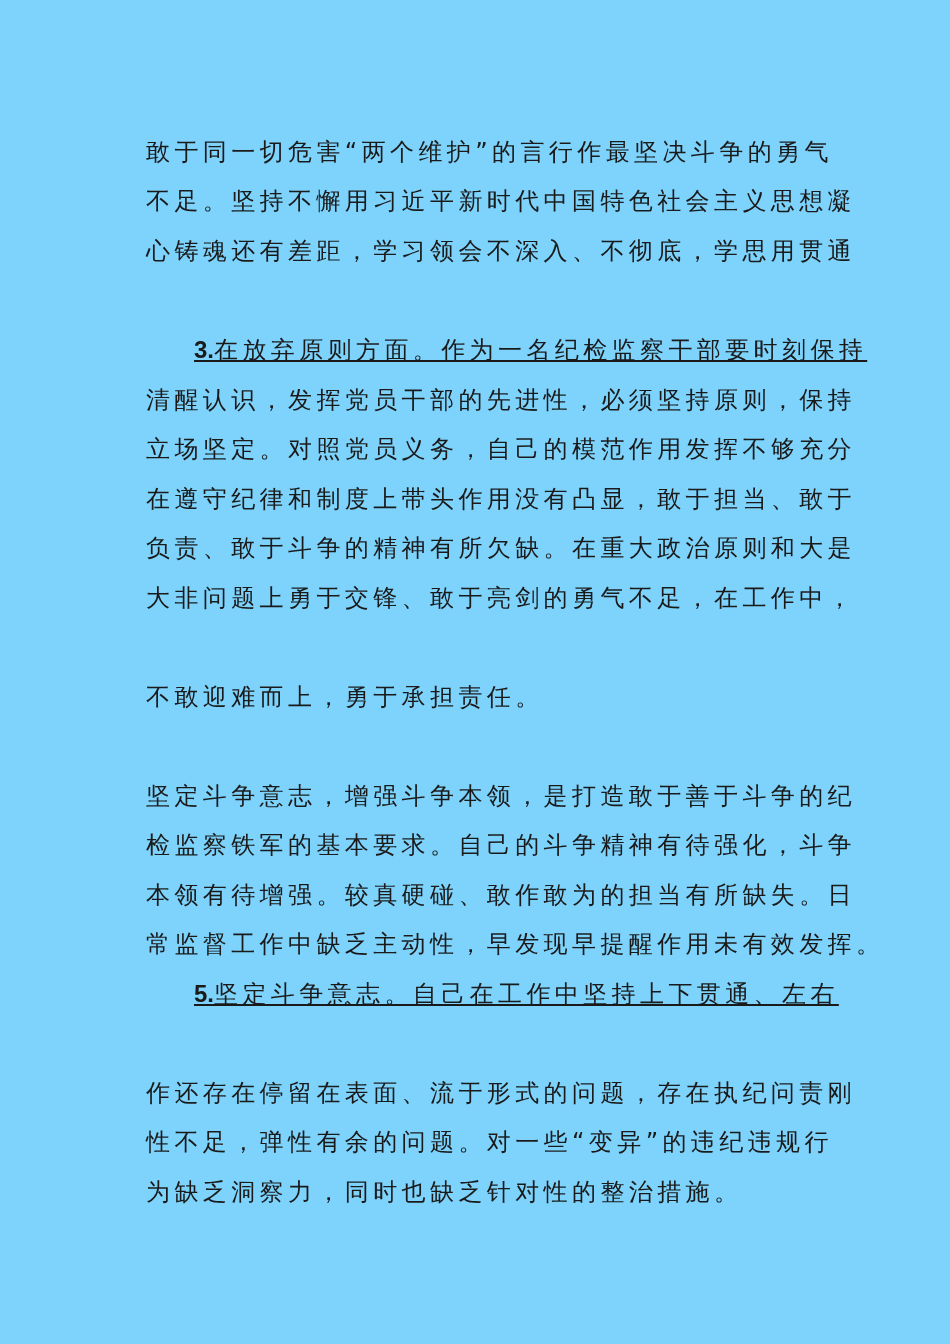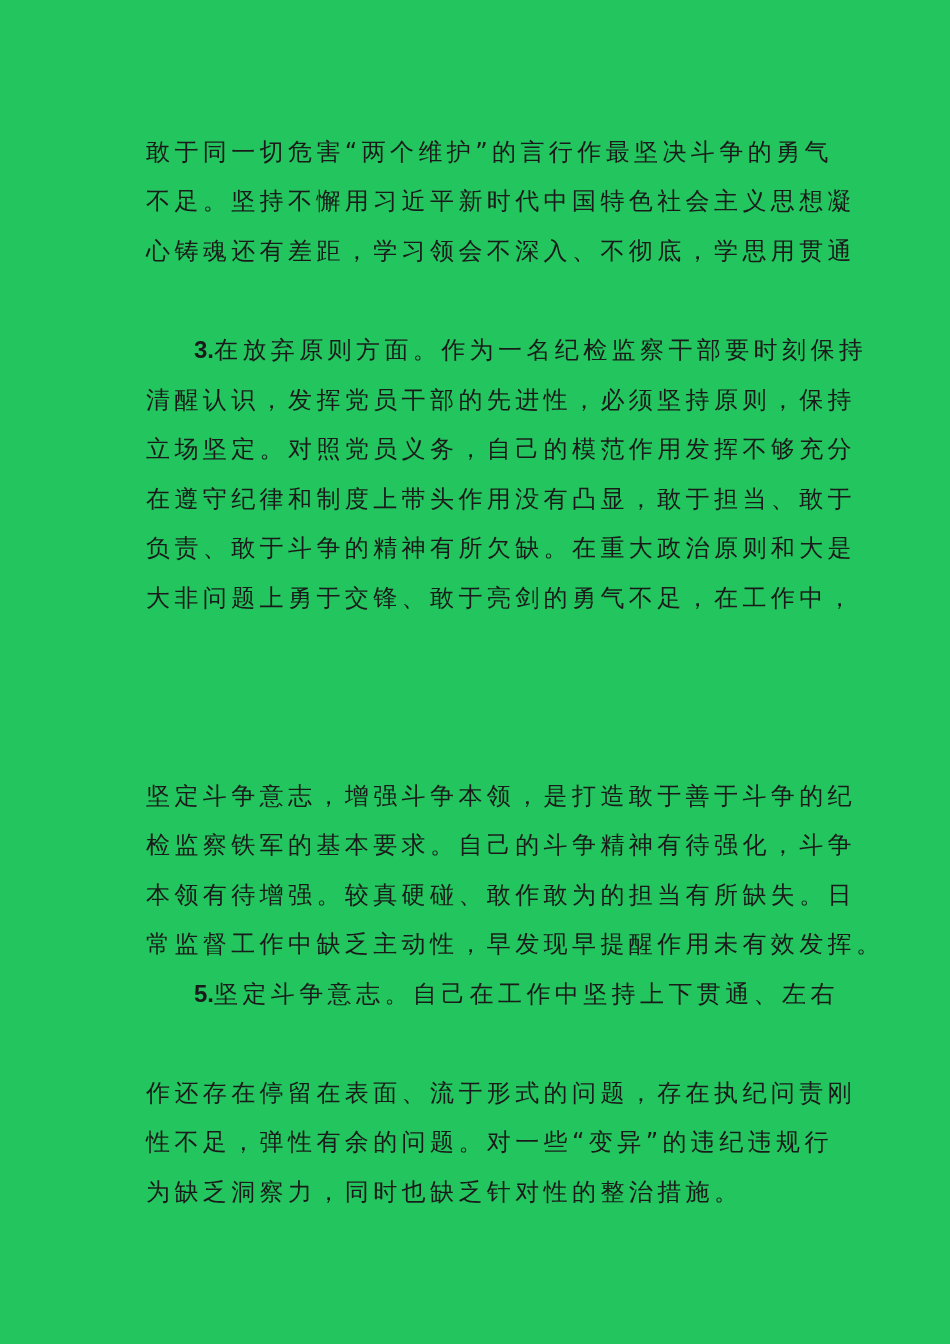--- a/index.html
+++ b/index.html
@@ -12,36 +12,37 @@
       height: 1344px;
       position: relative;
       overflow: hidden;
     }
     .page {
       position: absolute;
       left: 0;
       top: 0;
       width: 950px;
       height: 1344px;
-      background: #22c55e;
+      background: #7dd3fc;
     }
     .line {
       position: absolute;
       left: 146px;
       width: 690px;
       height: 40px;
       line-height: 40px;
       font-family: "DejaVu Sans", sans-serif;
       font-size: 24px;
       color: #1a1a1a;
       white-space: nowrap;
       letter-spacing: 4.4px;
     }
     .line.indent {
       left: 194px;
+      text-decoration: underline;
     }
     .num {
       font-family: "Liberation Sans", sans-serif;
       font-weight: bold;
       letter-spacing: 0;
     }
   </style>
 </head>
 <body>
 
@@ -49,20 +50,21 @@
   <div class="line" style="top:132px">敢于同一切危害“两个维护”的言行作最坚决斗争的勇气</div>
   <div class="line" style="top:181px">不足。坚持不懈用习近平新时代中国特色社会主义思想凝</div>
   <div class="line" style="top:231px">心铸魂还有差距，学习领会不深入、不彻底，学思用贯通</div>
 
   <div class="line indent" style="top:330px"><span class="num">3.</span><span>在放弃原则方面。作为一名纪检监察干部要时刻保持</span></div>
   <div class="line" style="top:380px">清醒认识，发挥党员干部的先进性，必须坚持原则，保持</div>
   <div class="line" style="top:429px">立场坚定。对照党员义务，自己的模范作用发挥不够充分</div>
   <div class="line" style="top:479px">在遵守纪律和制度上带头作用没有凸显，敢于担当、敢于</div>
   <div class="line" style="top:528px">负责、敢于斗争的精神有所欠缺。在重大政治原则和大是</div>
   <div class="line" style="top:578px">大非问题上勇于交锋、敢于亮剑的勇气不足，在工作中，</div>
+  <div class="line" style="top:677px">不敢迎难而上，勇于承担责任。</div>
 
   <div class="line" style="top:776px">坚定斗争意志，增强斗争本领，是打造敢于善于斗争的纪</div>
   <div class="line" style="top:825px">检监察铁军的基本要求。自己的斗争精神有待强化，斗争</div>
   <div class="line" style="top:875px">本领有待增强。较真硬碰、敢作敢为的担当有所缺失。日</div>
   <div class="line" style="top:924px">常监督工作中缺乏主动性，早发现早提醒作用未有效发挥。</div>
 
   <div class="line indent" style="top:974px"><span class="num">5.</span><span>坚定斗争意志。自己在工作中坚持上下贯通、左右</span></div>
   <div class="line" style="top:1073px">作还存在停留在表面、流于形式的问题，存在执纪问责刚</div>
   <div class="line" style="top:1122px">性不足，弹性有余的问题。对一些“变异”的违纪违规行</div>
   <div class="line" style="top:1172px">为缺乏洞察力，同时也缺乏针对性的整治措施。</div>

